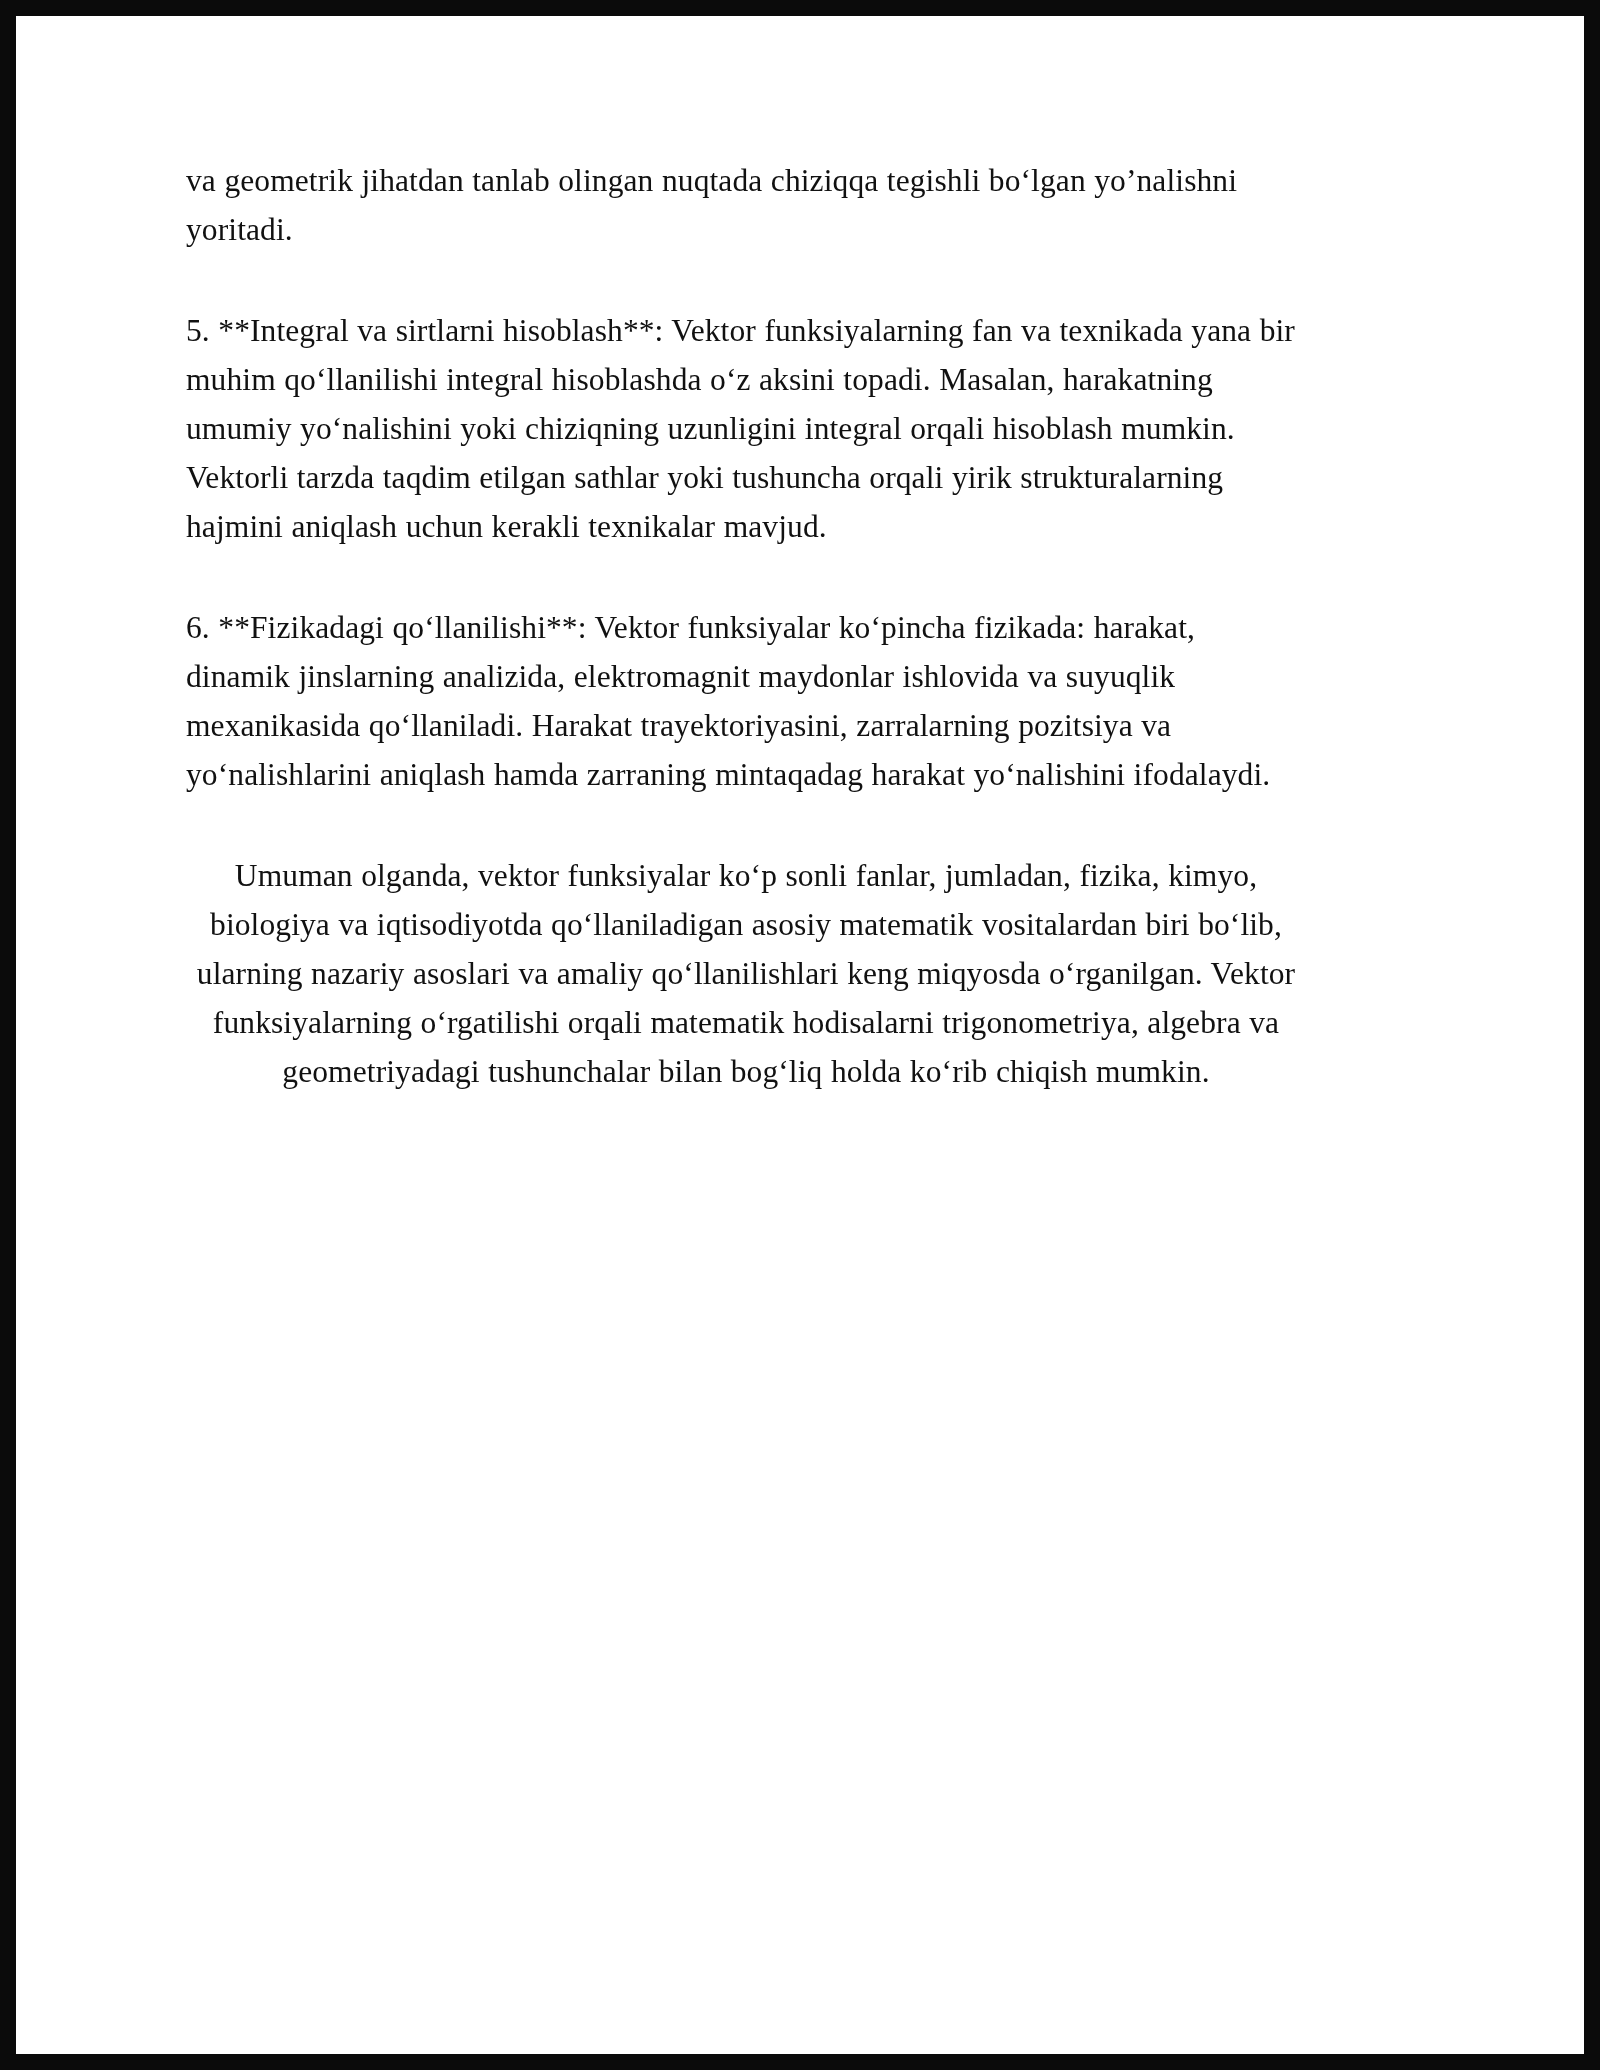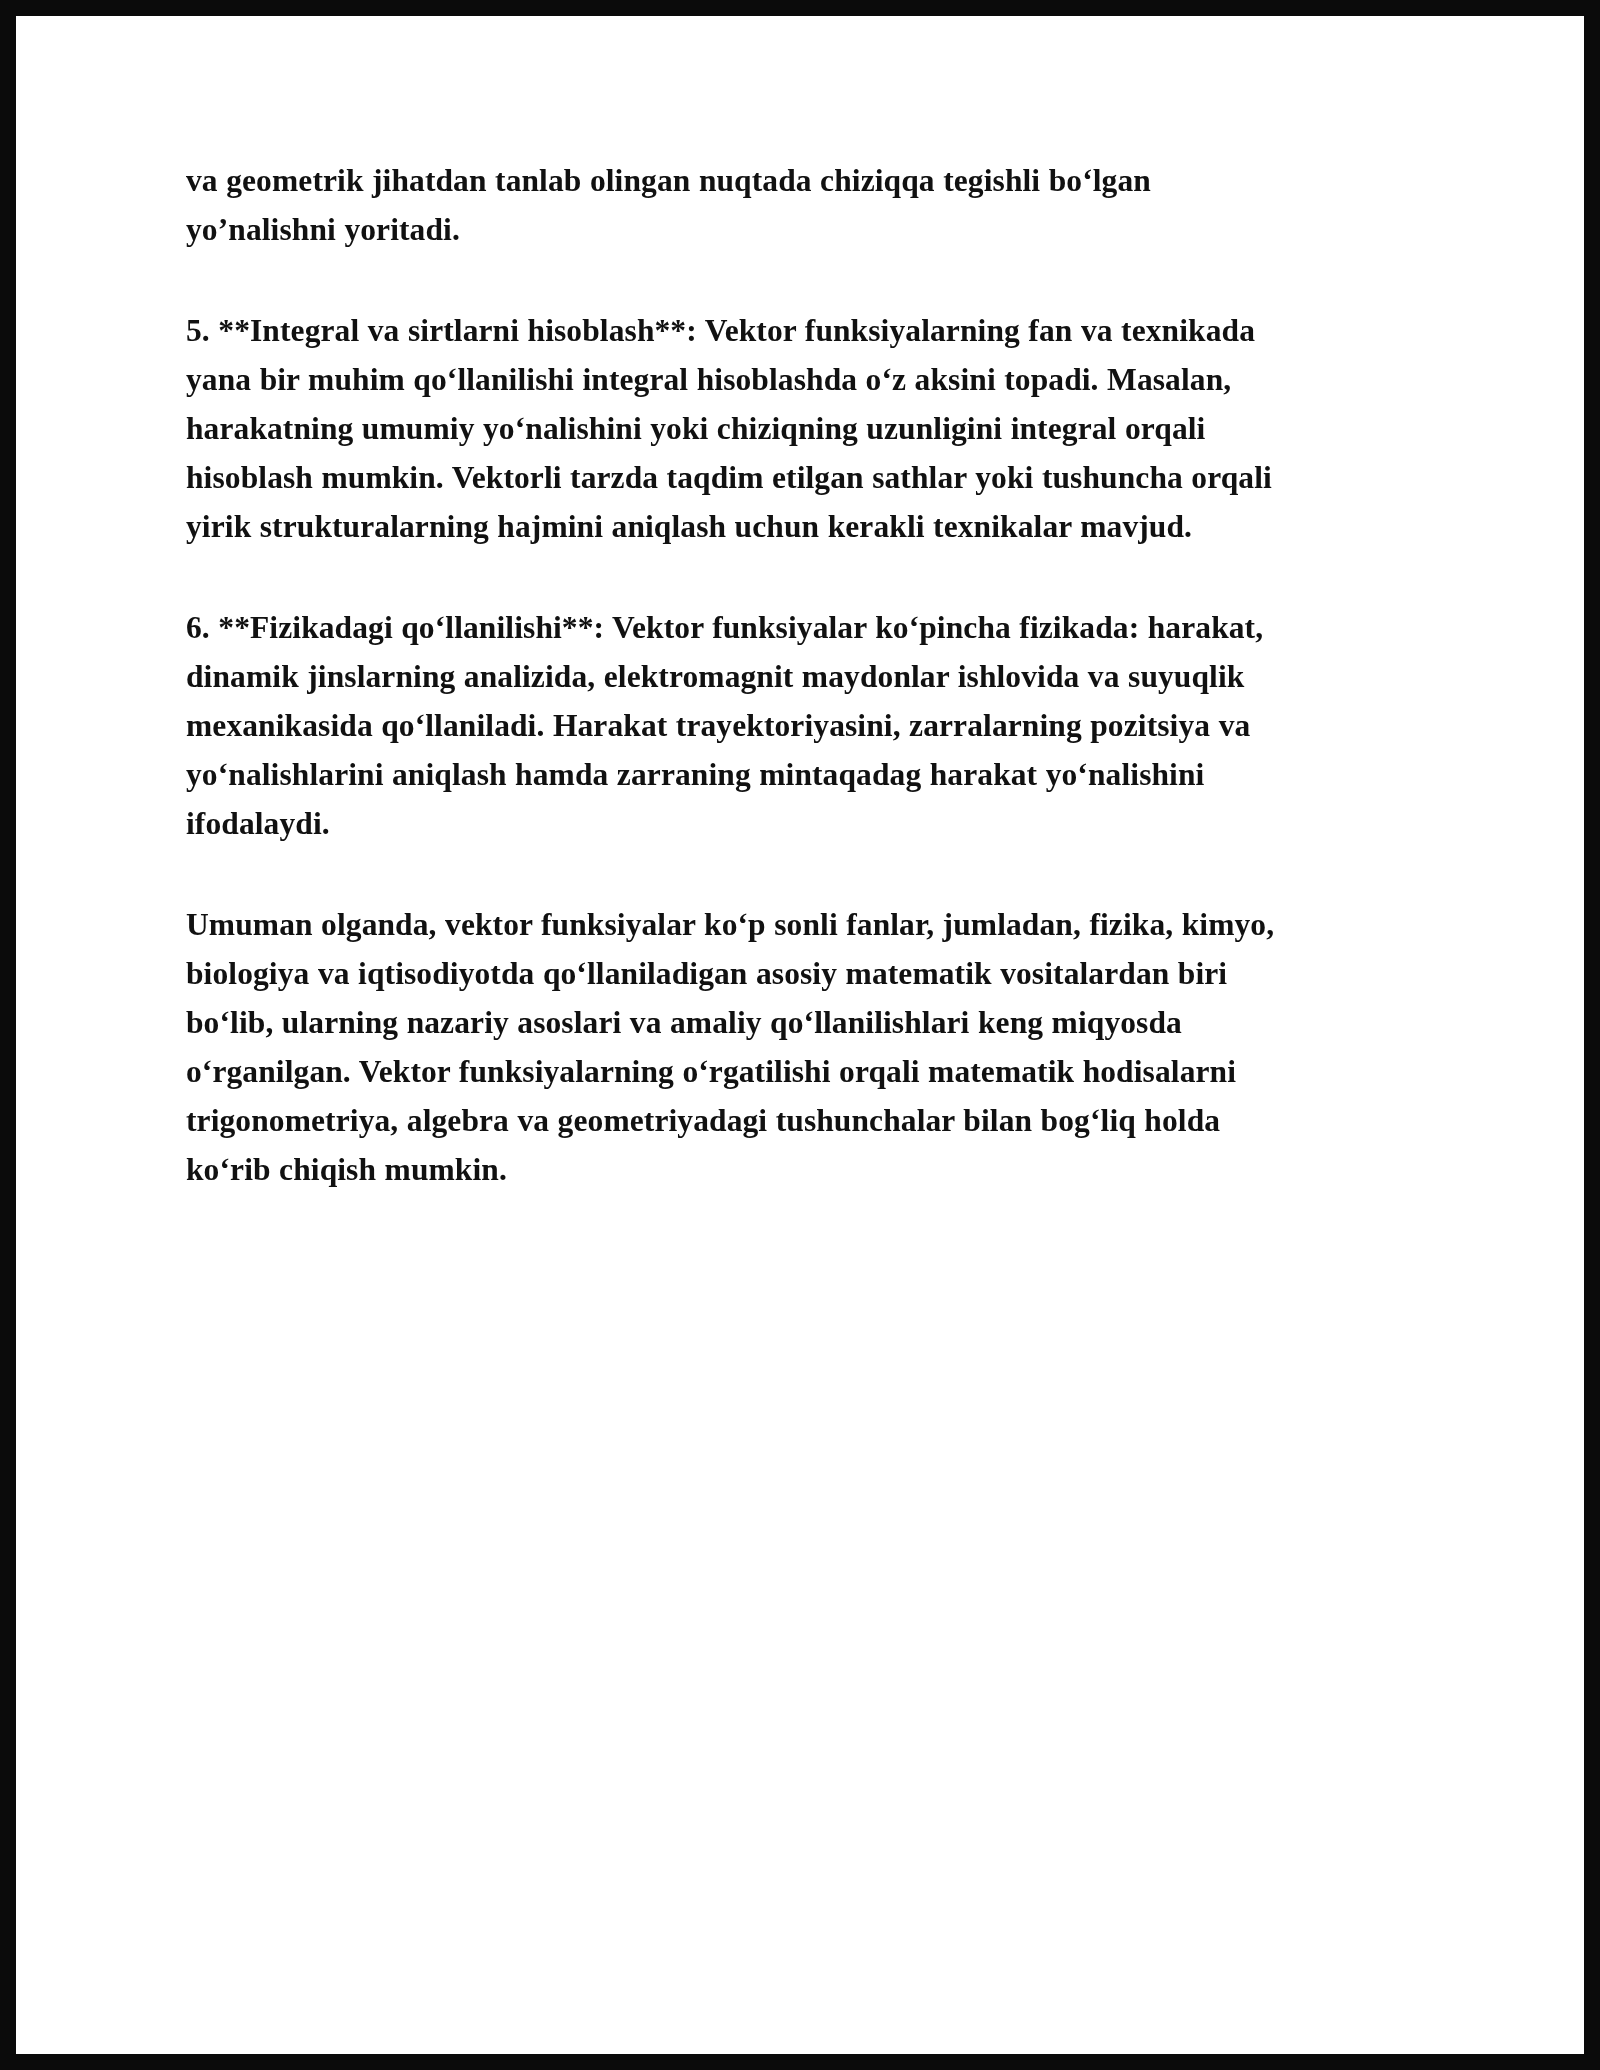--- a/index.html
+++ b/index.html
@@ -30,39 +30,39 @@
   }
   .page-sheet {
     position: absolute;
     top: 0;
     left: 0;
     right: 0;
     bottom: 0;
     background: #ffffff;
     box-sizing: border-box;
     padding: 140px 140px 120px 170px;
-    font-weight: bold;
   }
   .doc-body {
     width: 1120px;
     margin: 0;
   }
   p.para {
     margin: 0 0 52px 0;
     font-family: "Liberation Serif", "DejaVu Serif", serif;
     font-size: 31.5px;
     line-height: 49px;
     color: #111111;
     text-align: left;
     letter-spacing: 0.1px;
     word-spacing: 0.5px;
     white-space: pre-wrap;
   }
   p.para:last-child {
     margin-bottom: 16px;
+    text-align: center;
   }
 </style>
 </head>
 <body>
 
 <div class="page-frame">
   <div class="page-frame-inner">
     <div class="page-sheet">
       <div class="doc-body">
         <p class="para">va geometrik jihatdan tanlab olingan nuqtada chiziqqa tegishli bo‘lgan yo’nalishni yoritadi.</p>

